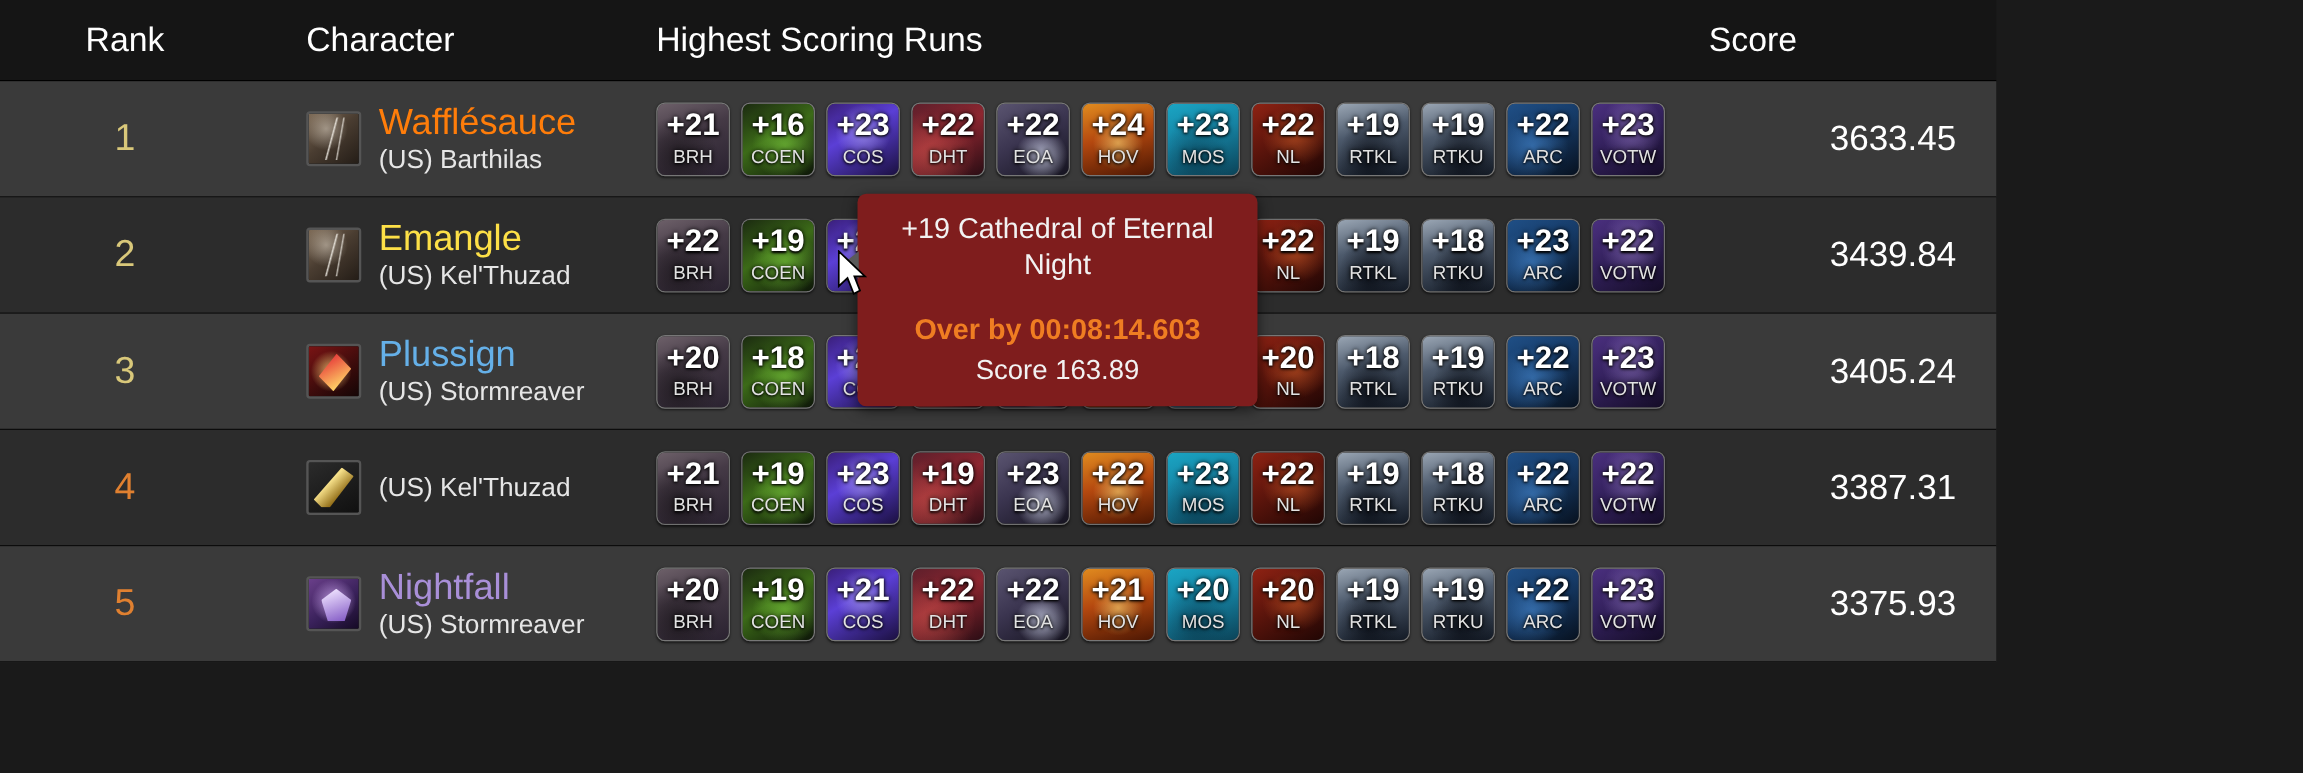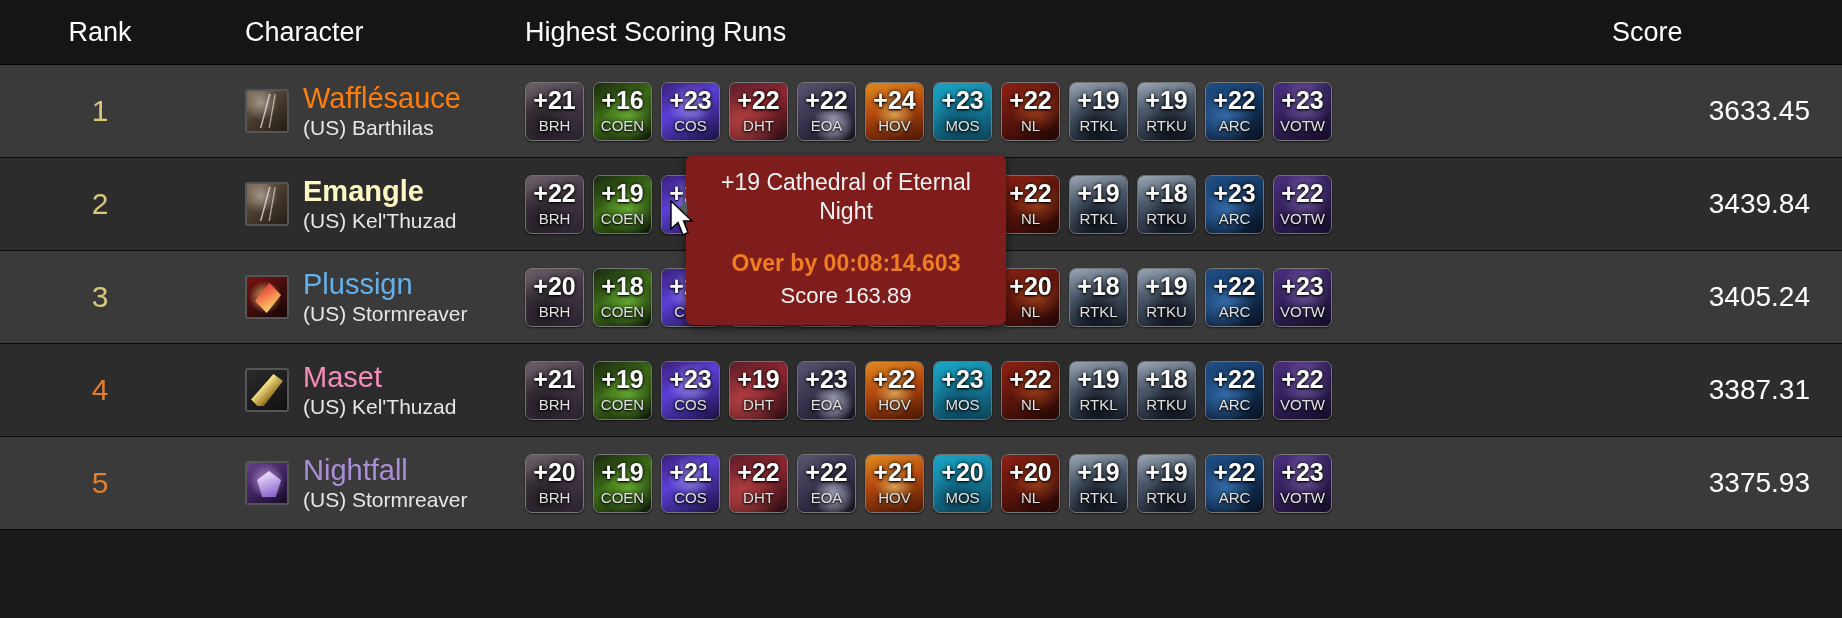--- a/index.html
+++ b/index.html
@@ -9,21 +9,21 @@
   }
   body {
     width: 1842px; height: 618px;
     font-family: "Liberation Sans", sans-serif;
     color: #e8e8e8;
     overflow: hidden;
     position: relative;
   }
 
   
-  .leaderboard { width: 1842px; position: relative; }
+  .leaderboard { width: 1597px; position: relative; }
 
   
   .thead {
     display: flex;
     align-items: center;
     height: 65px;
     background: #151515;
     border-bottom: 1px solid #000;
   }
   .th {
@@ -325,21 +325,21 @@
         </div>
         <div class="score">3633.45</div>
       </div>
       <div class="trow even">
         <div class="rank" style="color: rgb(217, 200, 122);">2</div>
         <div class="charcell">
           <span class="spec-icon ic-feral">
             <i></i>
           </span>
           <div class="names">
-            <a class="cname" style="color: #fef9c3; font-weight: bold;">Emangle</a>
+            <a class="cname" style="color: #fde047;">Emangle</a>
             <div class="realm">(US) Kel'Thuzad</div>
           </div>
         </div>
         <div class="runs">
           <div class="badge">
             <span class="tex tex-BRH"></span>
             <span class="lvl">+22</span>
             <span class="abbr">BRH</span>
           </div>
           <div class="badge">
@@ -475,21 +475,20 @@
         </div>
         <div class="score">3405.24</div>
       </div>
       <div class="trow even">
         <div class="rank" style="color: rgb(224, 128, 48);">4</div>
         <div class="charcell">
           <span class="spec-icon ic-ret">
             <i></i>
           </span>
           <div class="names">
-            <a class="cname" style="color: rgb(245, 140, 186);">Maset</a>
             <div class="realm">(US) Kel'Thuzad</div>
           </div>
         </div>
         <div class="runs">
           <div class="badge">
             <span class="tex tex-BRH"></span>
             <span class="lvl">+21</span>
             <span class="abbr">BRH</span>
           </div>
           <div class="badge">

